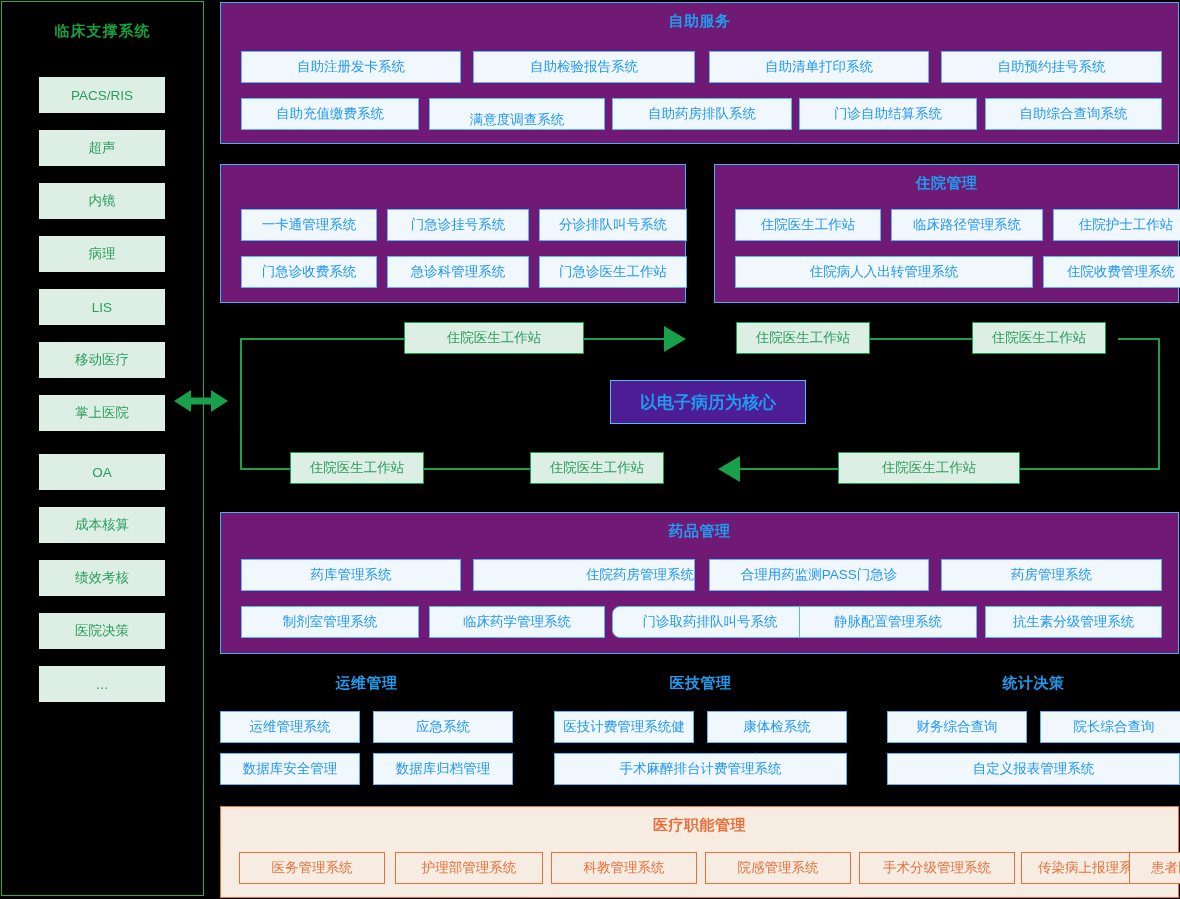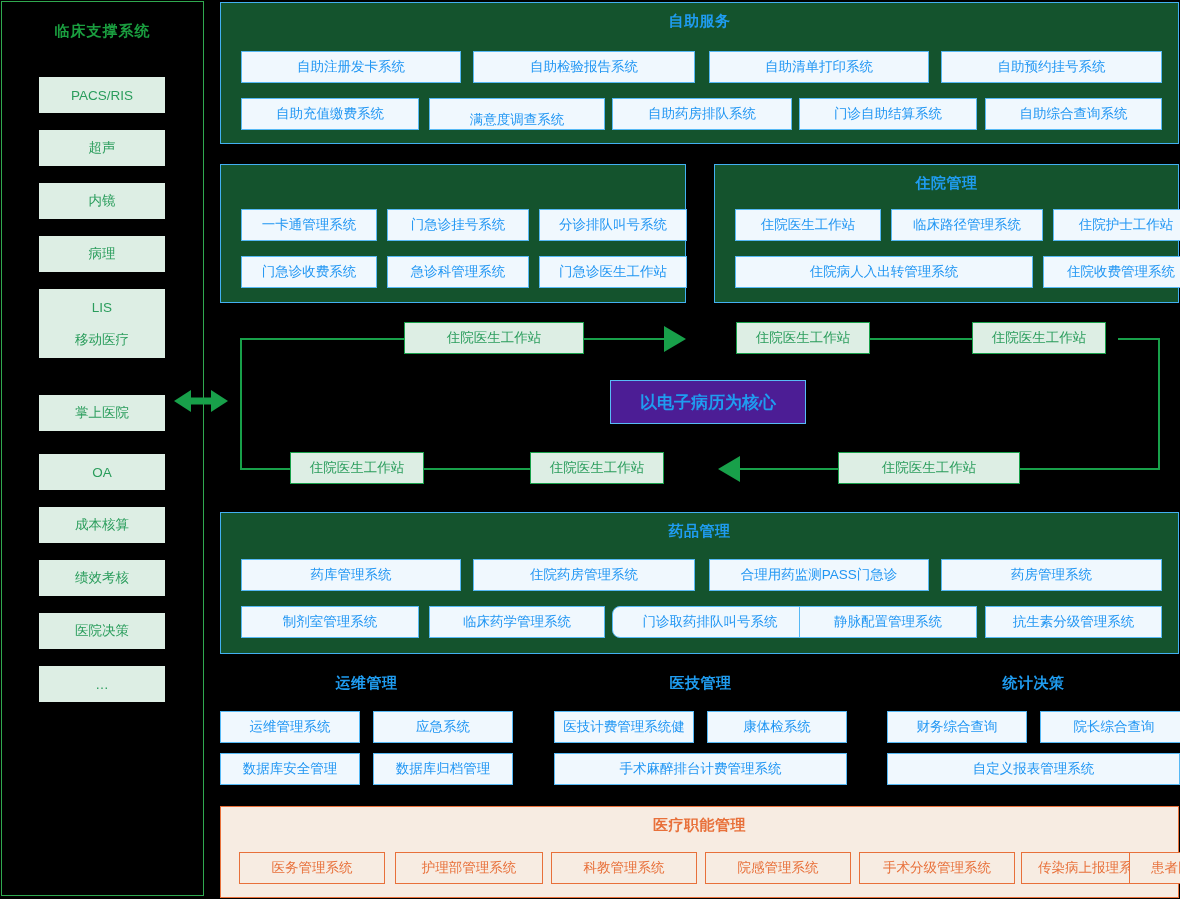--- a/index.html
+++ b/index.html
@@ -25,21 +25,21 @@
     box-sizing:border-box;
   }
 
   
   .dbl-arrow{position:absolute;left:174px;top:388px;width:54px;height:26px;}
 
   
   .main{position:absolute;left:218px;top:0;width:962px;height:899px;}
 
   .panel{position:absolute;box-sizing:border-box;
-    background:#14532d;border:1.5px solid #43b0f1;}
+    background:#701a75;border:1.5px solid #43b0f1;}
   .panel-title{
     text-align:center;font-size:15px;font-weight:bold;color:#1f9cf0;
     margin-top:9px;letter-spacing:.5px;
   }
   .chip{
     position:absolute;box-sizing:border-box;height:32px;
     background:#f0f8fe;border:1.3px solid #56b9f5;
     color:#2196f3;font-size:13.5px;
     display:flex;align-items:center;justify-content:center;
     white-space:nowrap;
@@ -103,21 +103,21 @@
       </div>
     <div class="side-item" style="top:181px">
         <span>内镜</span>
       </div>
     <div class="side-item" style="top:234px">
         <span>病理</span>
       </div>
     <div class="side-item" style="top:287px">
         <span>LIS</span>
       </div>
-    <div class="side-item" style="top:320px">
+    <div class="side-item" style="top:340px">
         <span>移动医疗</span>
       </div>
     <div class="side-item" style="top:393px">
         <span>掌上医院</span>
       </div>
     <div class="side-item" style="top:452px">
         <span>OA</span>
       </div>
     <div class="side-item" style="top:505px">
         <span>成本核算</span>
@@ -258,21 +258,21 @@
           <span>以电子病历为核心</span>
         </div>
     </div>
 
     <div class="panel" style="left:2px;top:512px;width:959px;height:142px;">
       <div class="panel-title">药品管理</div>
 
       <div class="chip" style="left:20px;top:46px;width:220px;">
           <span>药库管理系统</span>
         </div>
-      <div class="chip" style="left:252px;top:46px;width:222px;">
+      <div class="chip" style="left:252px;top:46px;width:222px;justify-content:flex-end;">
           <span>住院药房管理系统</span>
         </div>
       <div class="chip" style="left:488px;top:46px;width:220px;">
           <span>合理用药监测PASS门急诊</span>
         </div>
       <div class="chip" style="left:720px;top:46px;width:221px;">
           <span>药房管理系统</span>
         </div>
 
       <div class="chip" style="left:20px;top:93px;width:178px;">

